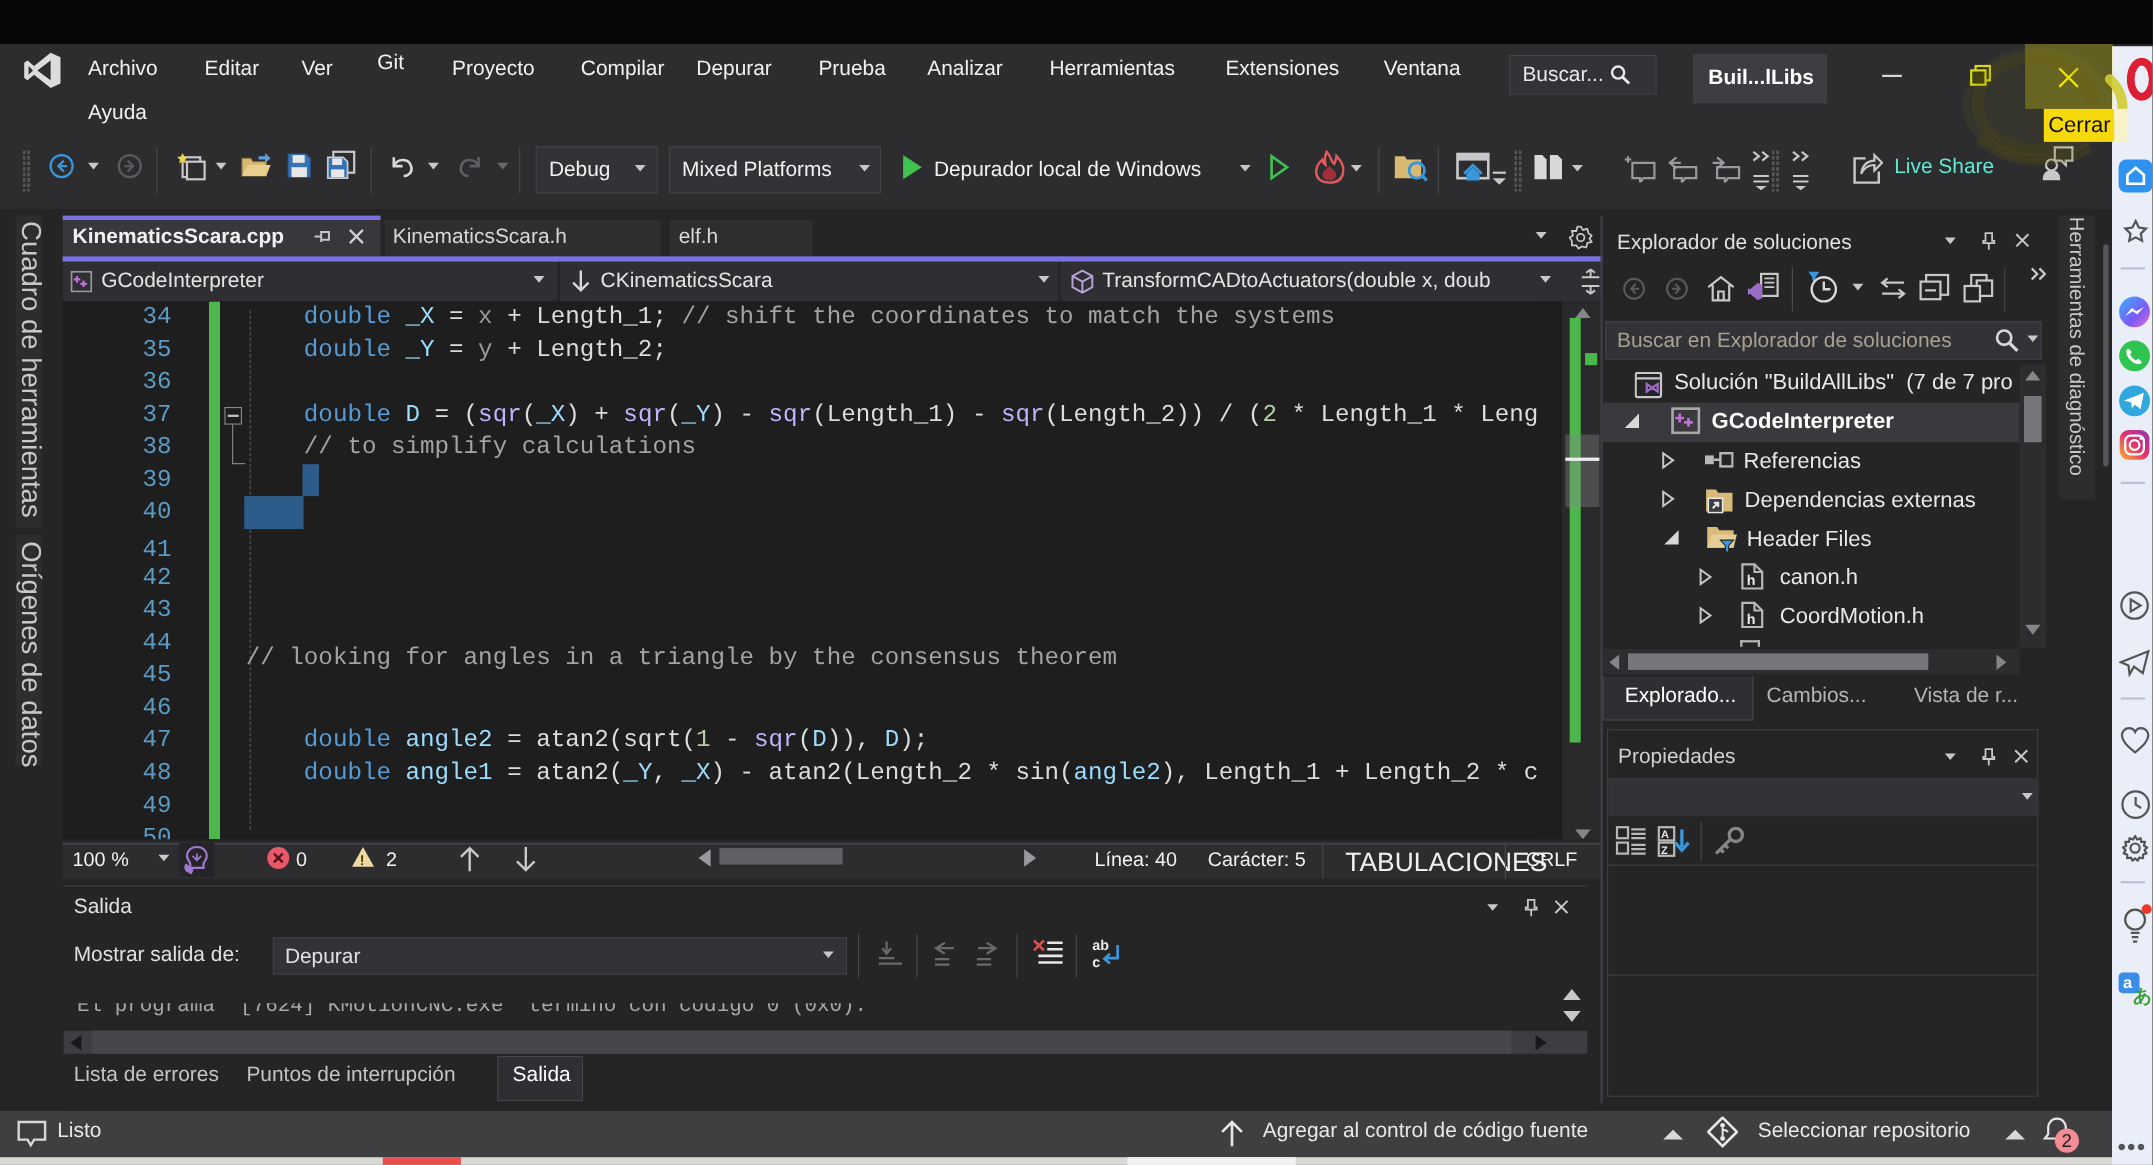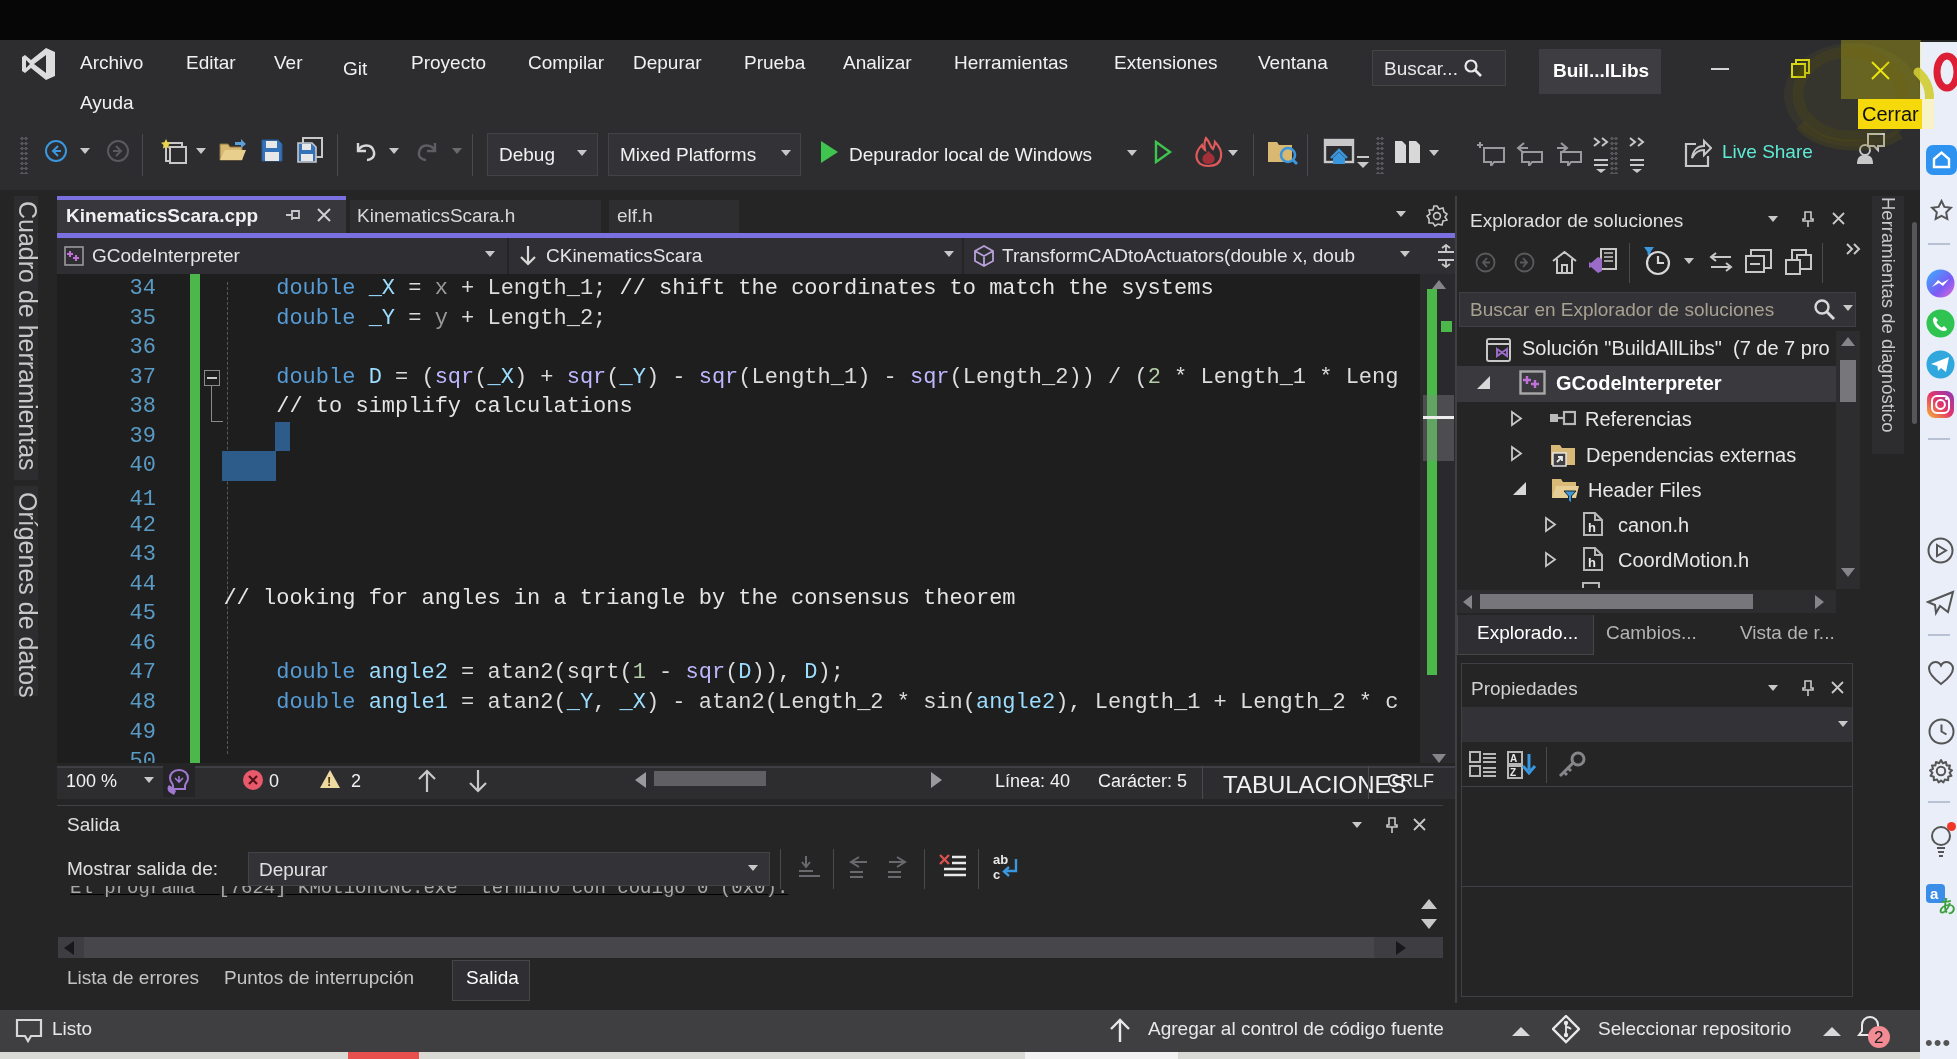--- a/index.html
+++ b/index.html
@@ -20,21 +20,21 @@
 
 <div class="a" style="left:0;top:40px;width:1920px;height:150px;background:#2d2d30;"></div>
 
 <svg class="a" style="left:19px;top:44px;" width="40" height="40" viewBox="0 0 40 40">
  <path d="M27 4 L36 8 L36 32 L27 36 L12 24 L6 29 L3 27 L3 13 L6 11 L12 16 Z M7 16 L7 24 L11 20 Z M15 20 L27 29 L27 11 Z" fill="#dcdcdc"></path>
 </svg>
 
 <div class="a ui" style="left:80px;top:52px;">Archivo</div>
 <div class="a ui" style="left:186px;top:52px;">Editar</div>
 <div class="a ui" style="left:274px;top:52px;">Ver</div>
-<div class="a ui" style="left:343px;top:58px;">Git</div>
+<div class="a ui" style="left:343px;top:47px;">Git</div>
 <div class="a ui" style="left:411px;top:52px;">Proyecto</div>
 <div class="a ui" style="left:528px;top:52px;">Compilar</div>
 <div class="a ui" style="left:633px;top:52px;">Depurar</div>
 <div class="a ui" style="left:744px;top:52px;">Prueba</div>
 <div class="a ui" style="left:843px;top:52px;">Analizar</div>
 <div class="a ui" style="left:954px;top:52px;">Herramientas</div>
 <div class="a ui" style="left:1114px;top:52px;">Extensiones</div>
 <div class="a ui" style="left:1258px;top:52px;">Ventana</div>
 <div class="a ui" style="left:80px;top:92px;">Ayuda</div>
 
@@ -237,21 +237,21 @@
 <div class="a" style="left:1432px;top:238px;width:25px;height:36px;background:#2f2f33;"></div>
 <svg class="a" style="left:1435px;top:244px;" width="22" height="24" viewBox="0 0 22 24">
  <path d="M3 8 L19 8 M3 16 L19 16 M11 8 L11 1 M11 16 L11 23 M7 4 L11 1 L15 4 M7 20 L11 23 L15 20" stroke="#c8c8c8" stroke-width="1.8" fill="none"></path>
 </svg>
 
 <style>
  #code{left:57px;top:274px;width:1363px;height:489px;background:#1e1e1e;overflow:hidden;
        font-family:"Liberation Mono",monospace;font-size:22px;line-height:29.57px;color:#dcdcdc;}
  .ln{position:absolute;left:0;width:99px;text-align:right;color:#5a9bc5;}
  .cd{position:absolute;left:113.6px;white-space:pre;}
- .kw{color:#569cd6}.vr{color:#9cdcfe}.mc{color:#beb7ff}.cm{color:#e5e5e5}.pm{color:#9a9a9a}.nm{color:#b5cea8}
+ .kw{color:#569cd6}.vr{color:#9cdcfe}.mc{color:#beb7ff}.cm{color:#a3a3a3}.pm{color:#9a9a9a}.nm{color:#b5cea8}
 </style>
 <div class="a" id="code">
  <div class="a" style="left:133px;top:0;width:10px;height:489px;background:#4cb84c;"></div>
  <div class="a" style="left:170px;top:8px;width:1px;height:472px;border-left:1px dashed #585858;"></div>
  <div class="a" style="left:218px;top:147.8px;width:15px;height:29.6px;background:#2d5c8a;"></div>
  <div class="a" style="left:165px;top:177.4px;width:54px;height:29.6px;background:#2d5c8a;"></div>
  <div class="ln" style="top:0">34</div>
     <div class="cd" style="top:0">        <span class="kw">double</span> <span class="vr">_X</span> = <span class="pm">x</span> + Length_1; <span class="cm">// shift the coordinates to match the systems</span></div>
  <div class="ln" style="top:29.6px">35</div>
     <div class="cd" style="top:29.6px">        <span class="kw">double</span> <span class="vr">_Y</span> = <span class="pm">y</span> + Length_2;</div>
@@ -354,21 +354,21 @@
 <svg class="a" style="left:938px;top:853px;" width="30" height="28" viewBox="0 0 30 28">
  <path d="M2 2 L11 11 M11 2 L2 11" stroke="#d8514e" stroke-width="2.4"></path>
  <path d="M14 4 L28 4 M14 10 L28 10 M6 16 L28 16 M6 22 L28 22" stroke="#e8e8e8" stroke-width="2.4"></path>
 </svg>
 <div class="a sep" style="left:978px;top:849px;height:40px;"></div>
 <svg class="a" style="left:992px;top:851px;" width="32" height="32" viewBox="0 0 32 32">
  <text x="1" y="13" fill="#e8e8e8" style="font:bold 13px 'Liberation Sans';">ab</text>
  <text x="1" y="28" fill="#e8e8e8" style="font:bold 13px 'Liberation Sans';">c</text>
  <path d="M24 8 L24 20 L13 20 M17 16 L12 20.5 L17 25" stroke="#3a96dd" stroke-width="2.4" fill="none"></path>
 </svg>
-<div class="a mono" style="left:70px;top:886px;width:1340px;height:16px;overflow:hidden;text-decoration:underline;">
+<div class="a mono" style="left:70px;top:912px;width:1340px;height:16px;overflow:hidden;">
  <div style="margin-top:-9px;color:#a8a8a8;font-size:19px;white-space:pre;">El programa '[7624] KMotionCNC.exe' terminó con código 0 (0x0).</div>
 </div>
 <svg class="a" style="left:1419px;top:897px;" width="20" height="34" viewBox="0 0 20 34">
  <path d="M10 2 L18 12 L2 12 Z" fill="#c8c8c8"></path>
     <path d="M2 22 L18 22 L10 32 Z" fill="#c8c8c8"></path>
 </svg>
 <div class="a" style="left:58px;top:937px;width:1385px;height:21px;background:#3e3e42;"></div>
 <div class="a" style="left:64px;top:941px;width:0;height:0;border-top:7px solid transparent;border-bottom:7px solid transparent;border-right:10px solid #18181a;"></div>
 <div class="a" style="left:1396px;top:941px;width:0;height:0;border-top:7px solid transparent;border-bottom:7px solid transparent;border-left:10px solid #18181a;"></div>
 <div class="a" style="left:84px;top:937px;width:1290px;height:21px;background:#47474b;"></div>

